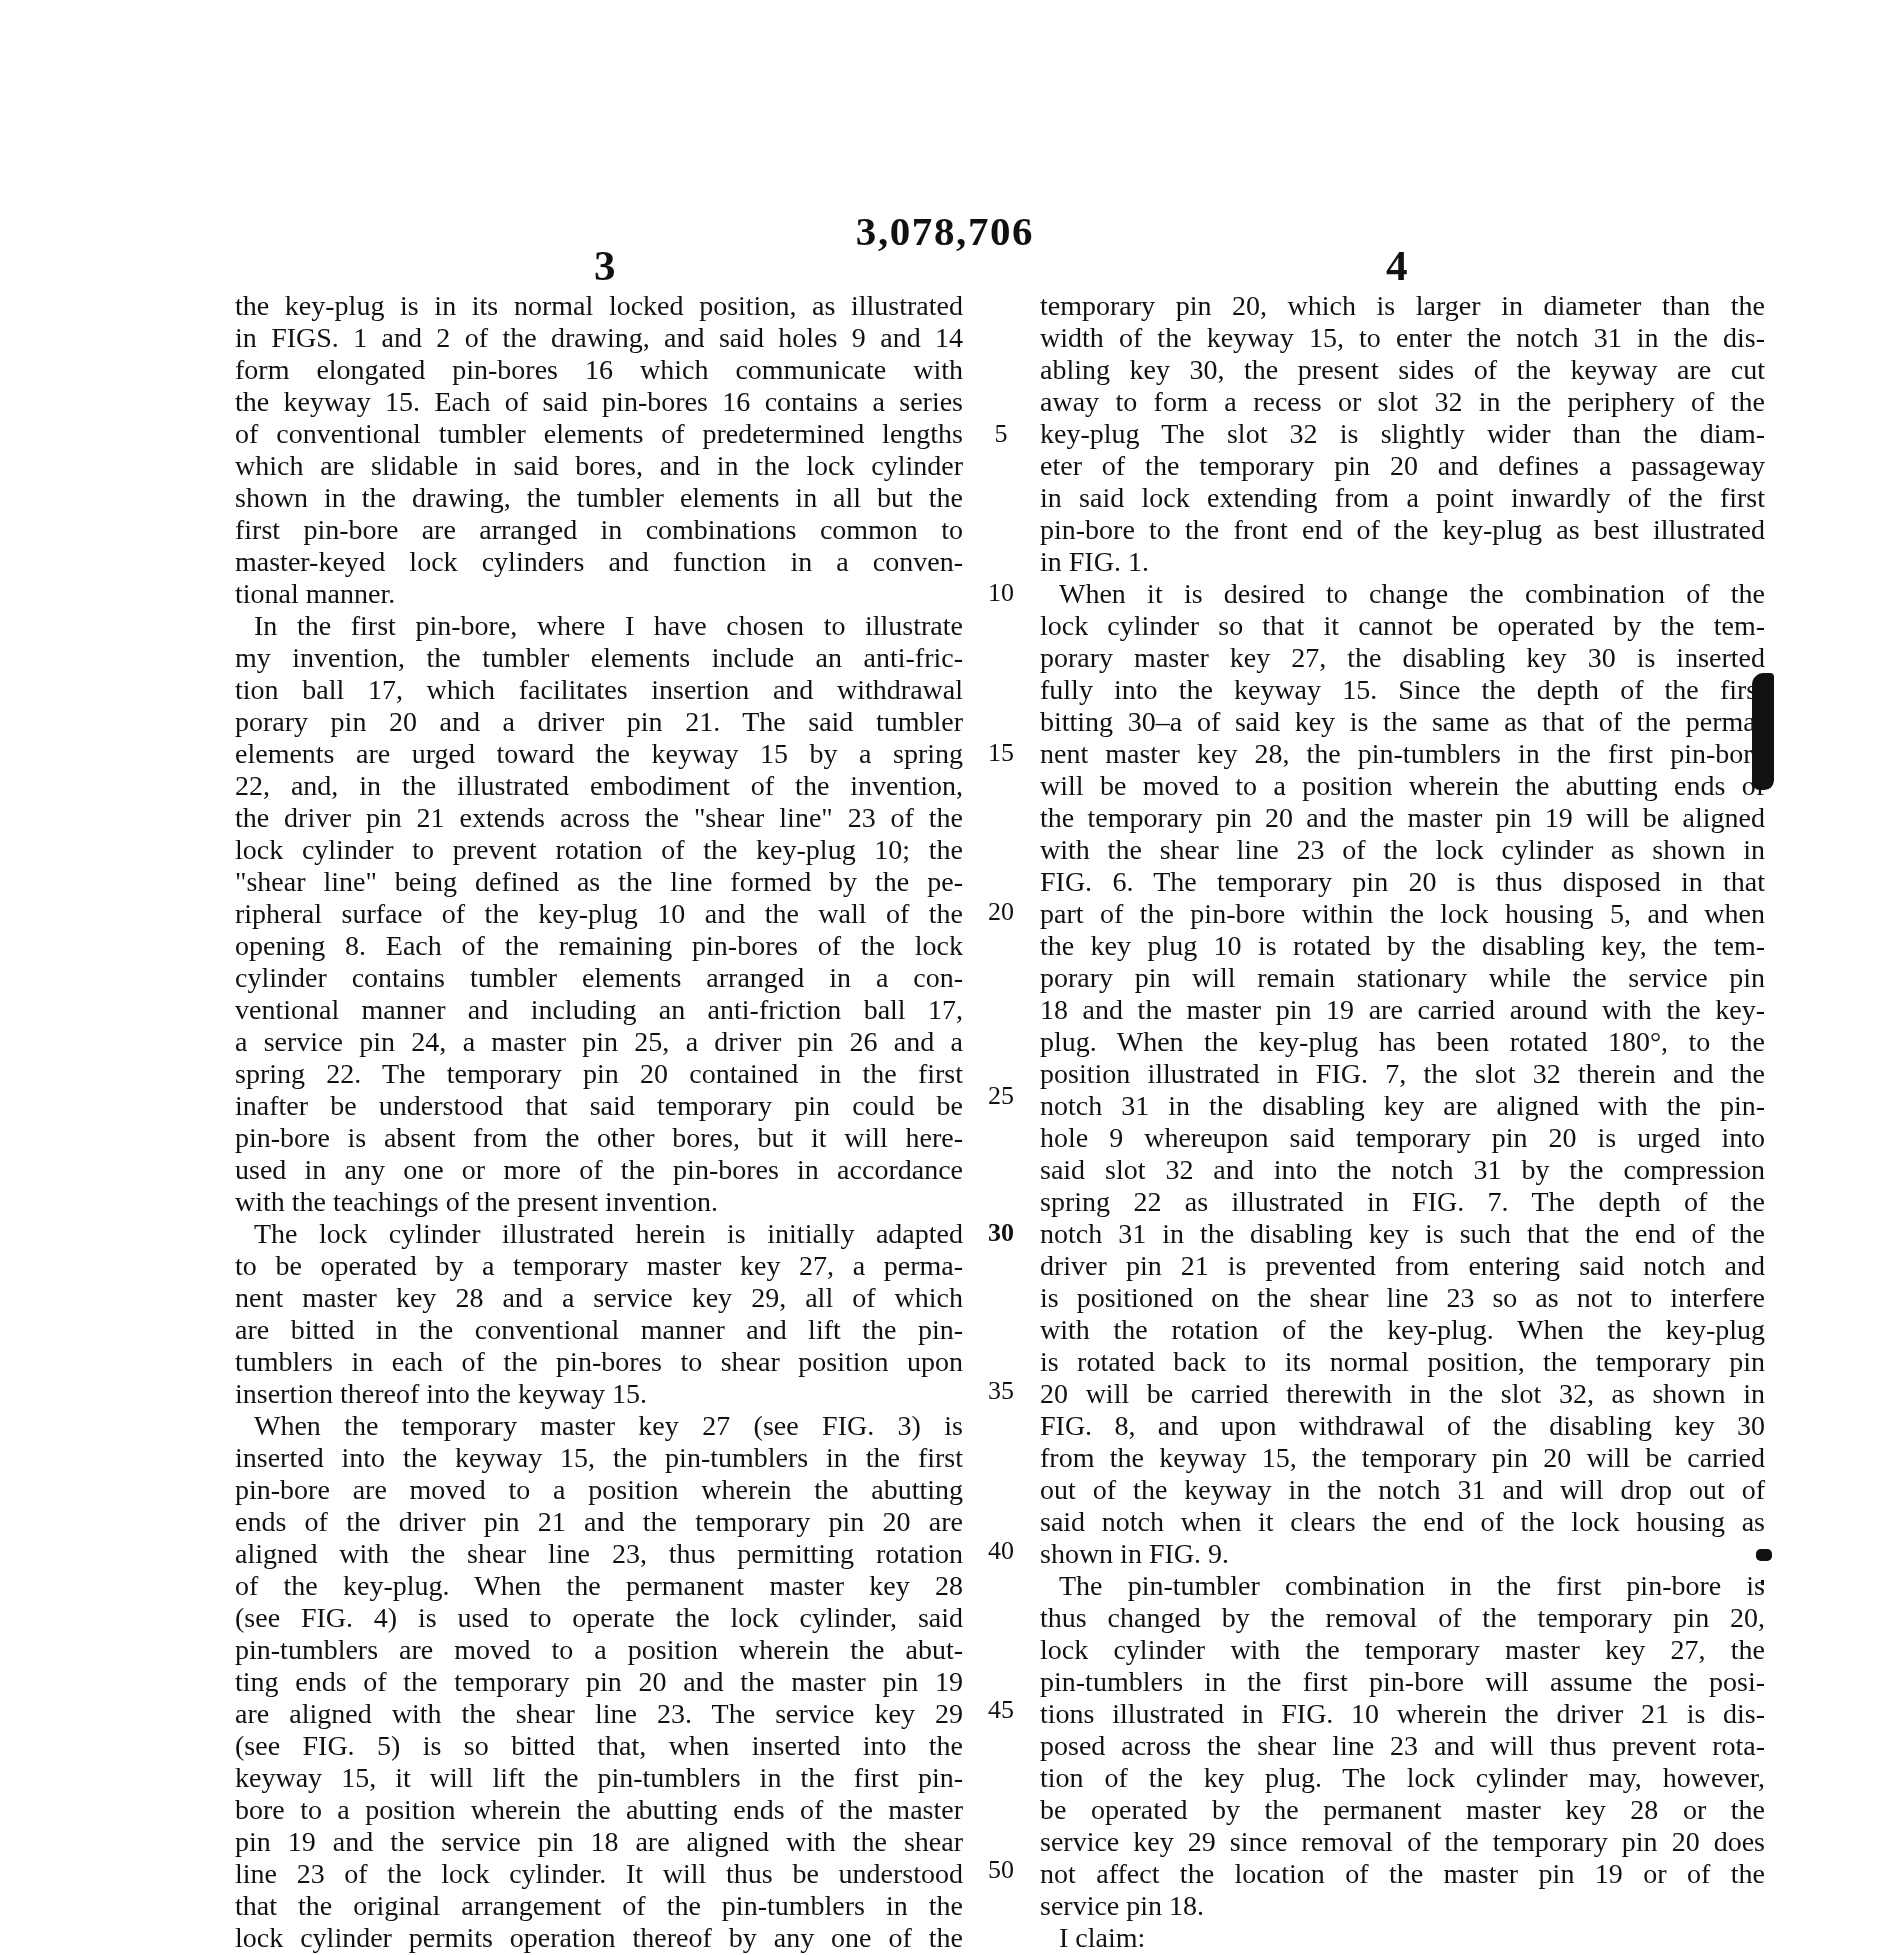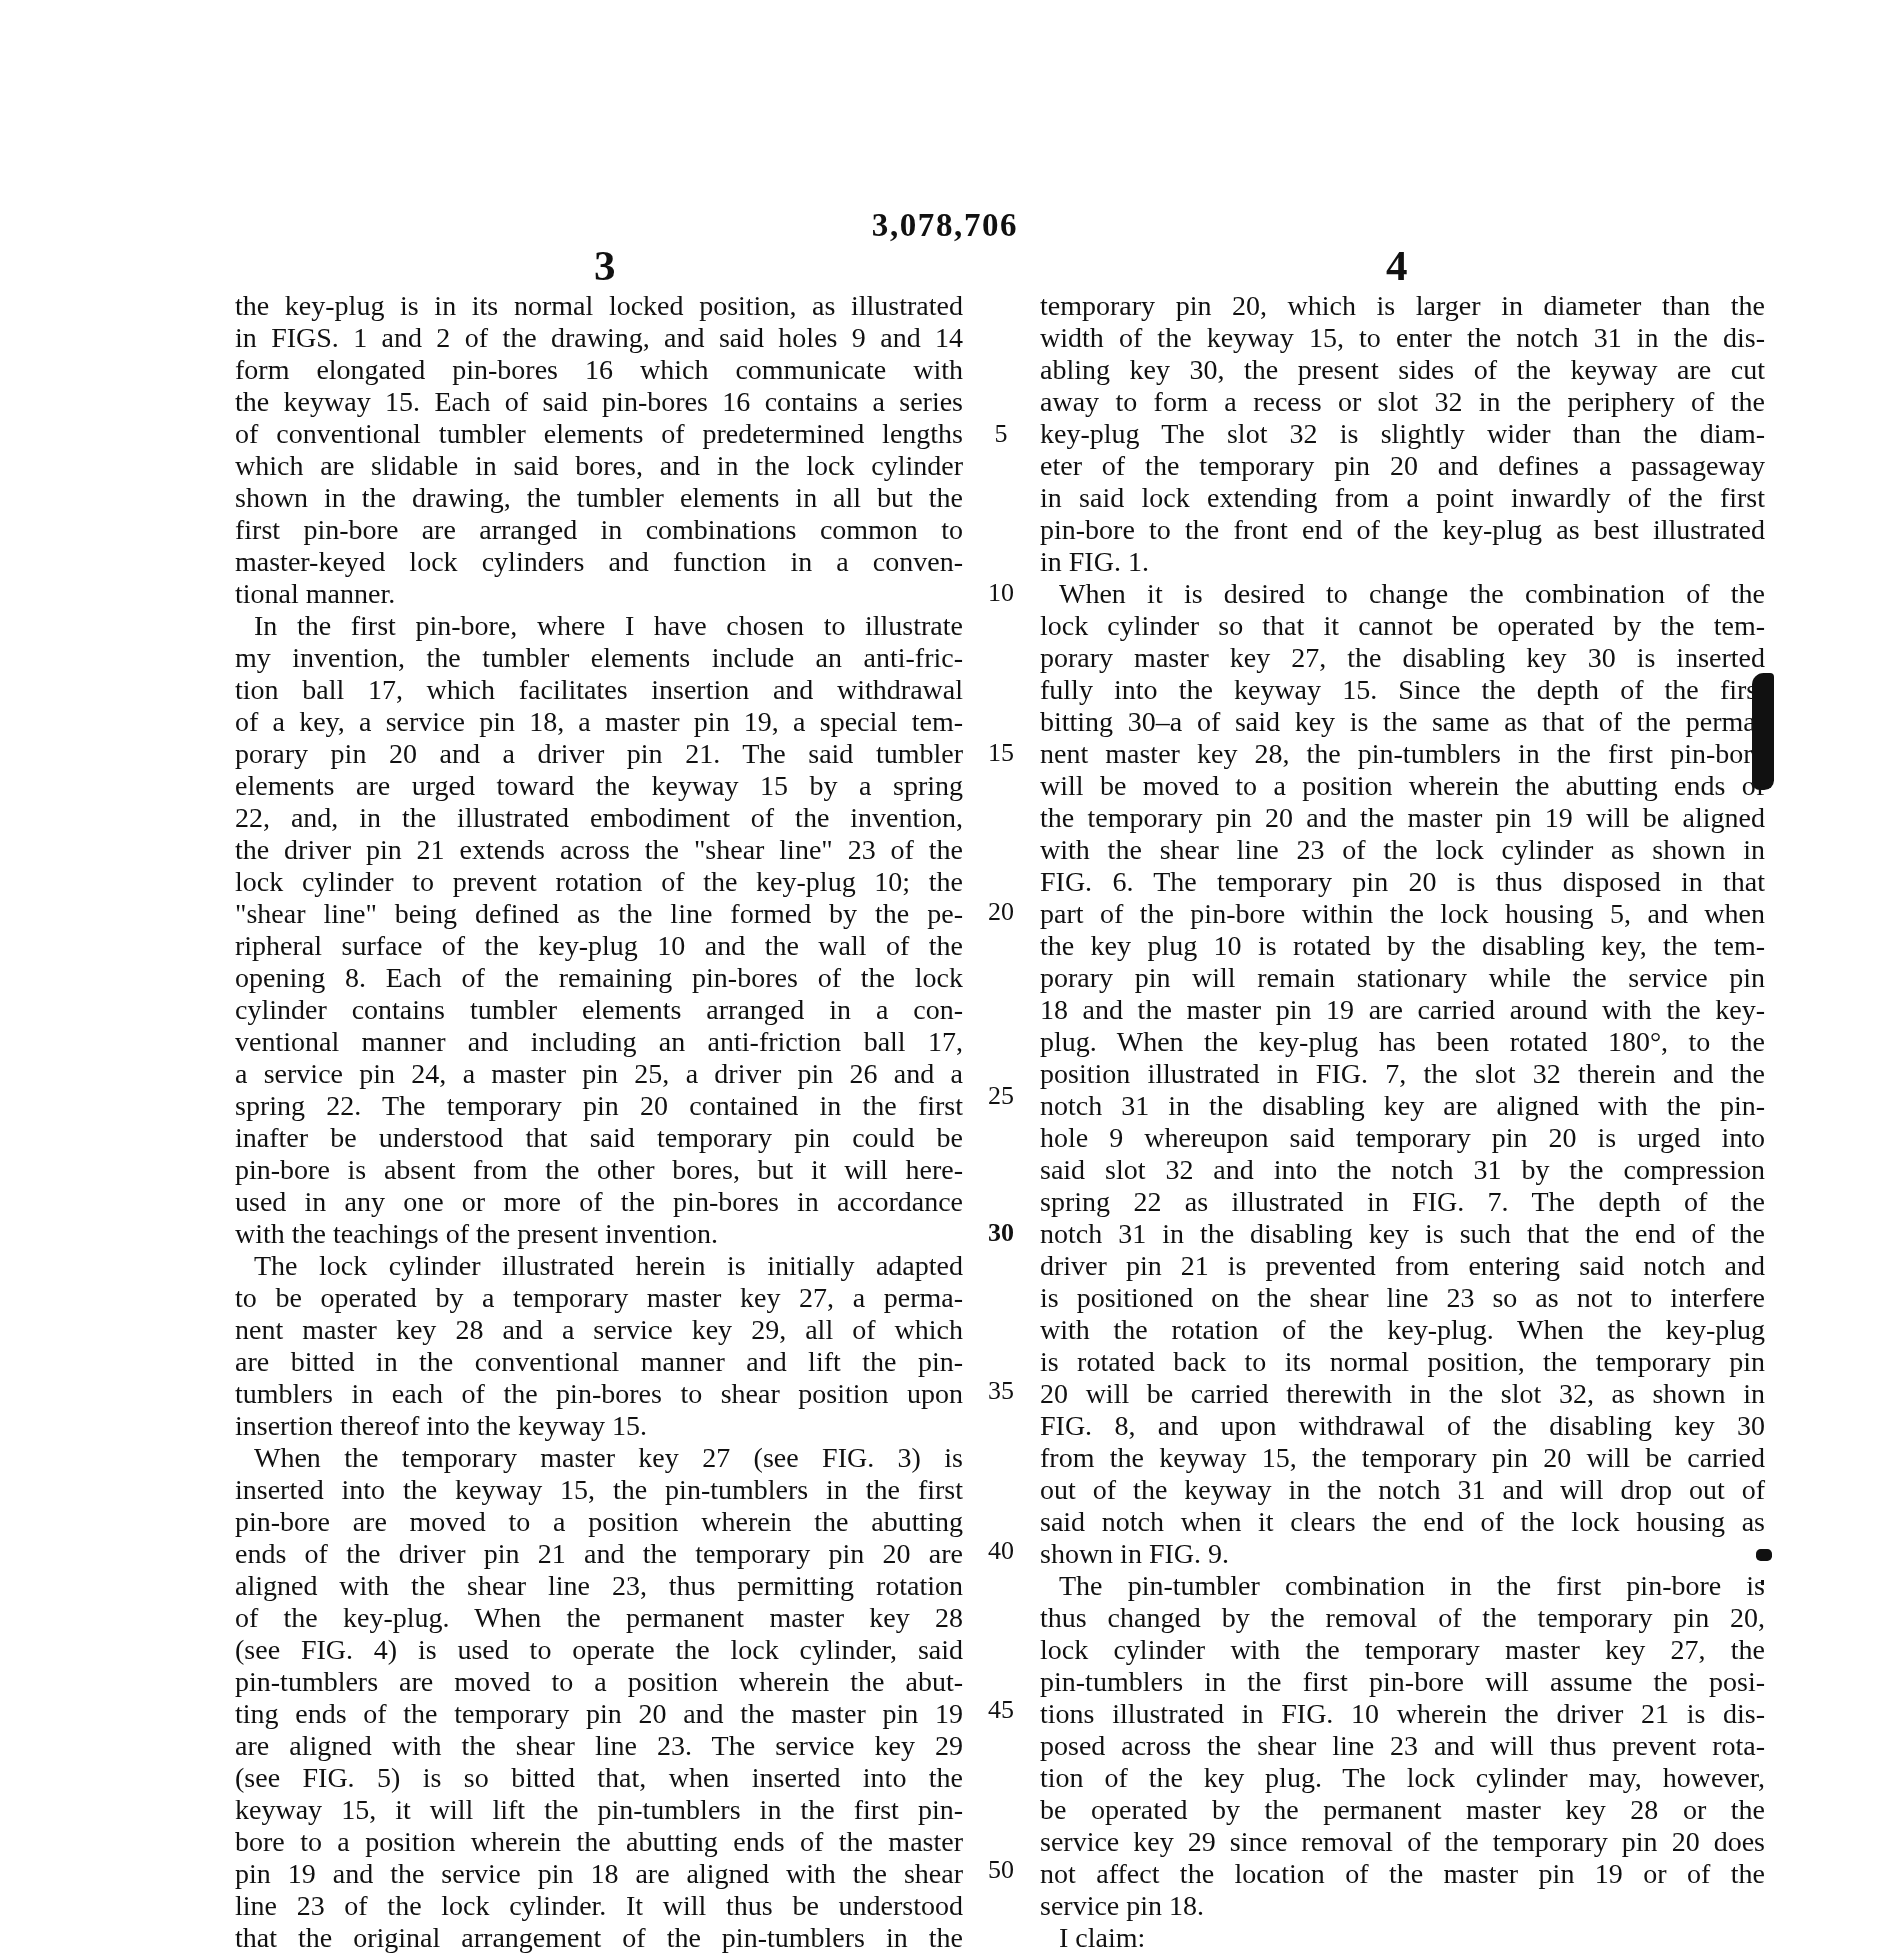--- a/index.html
+++ b/index.html
@@ -1,19 +1,19 @@
 <!DOCTYPE html>
 <html style="font-size:6.3px"><head>
 <meta charset="utf-8">
 <style>
   html, body { margin: 0; padding: 0; background: #ffffff; }
   body { width: 1890px; height: 2777px; position: relative; overflow: hidden;
          font-family: "Liberation Serif", "DejaVu Serif", serif; color: #111; }
   .patno { position: absolute; top: 207px; left: 0; width: 1890px; text-align: center;
-           font-size: 33px; font-weight: bold; letter-spacing: 1.6px; }
+           font-size: 41px; font-weight: bold; letter-spacing: 1.6px; }
   .colnum { position: absolute; top: 241px; font-size: 43px; font-weight: bold; }
   .col { position: absolute; top: 290px; width: 728px; }
   .col.left { left: 235px; }
   .col.right { left: 1040px; width: 725px; }
   .ln { height: 32px; line-height: 32px; font-size: 28px; white-space: nowrap;
         text-align: justify; text-align-last: justify; overflow: visible; }
   .ln.last { text-align-last: left; }
   .ln.indent { padding-left: 19px; }
   .gutter { position: absolute; top: 290px; left: 966px; width: 70px; }
   .gnum { position: absolute; width: 70px; text-align: center; font-size: 26px; height: 32px; line-height: 32px; }
@@ -33,21 +33,20 @@
     <div class="ln">the keyway 15. Each of said pin-bores 16 contains a series</div>
     <div class="ln">of conventional tumbler elements of predetermined lengths</div>
     <div class="ln">which are slidable in said bores, and in the lock cylinder</div>
     <div class="ln">shown in the drawing, the tumbler elements in all but the</div>
     <div class="ln">first pin-bore are arranged in combinations common to</div>
     <div class="ln">master-keyed lock cylinders and function in a conven-</div>
     <div class="ln last">tional manner.</div>
     <div class="ln indent">In the first pin-bore, where I have chosen to illustrate</div>
     <div class="ln">my invention, the tumbler elements include an anti-fric-</div>
     <div class="ln">tion ball 17, which facilitates insertion and withdrawal</div>
-    <div class="ln">of a key, a service pin 18, a master pin 19, a special tem-</div>
     <div class="ln">porary pin 20 and a driver pin 21. The said tumbler</div>
     <div class="ln">elements are urged toward the keyway 15 by a spring</div>
     <div class="ln">22, and, in the illustrated embodiment of the invention,</div>
     <div class="ln">the driver pin 21 extends across the "shear line" 23 of the</div>
     <div class="ln">lock cylinder to prevent rotation of the key-plug 10; the</div>
     <div class="ln">"shear line" being defined as the line formed by the pe-</div>
     <div class="ln">ripheral surface of the key-plug 10 and the wall of the</div>
     <div class="ln">opening 8. Each of the remaining pin-bores of the lock</div>
     <div class="ln">cylinder contains tumbler elements arranged in a con-</div>
     <div class="ln">ventional manner and including an anti-friction ball 17,</div>

